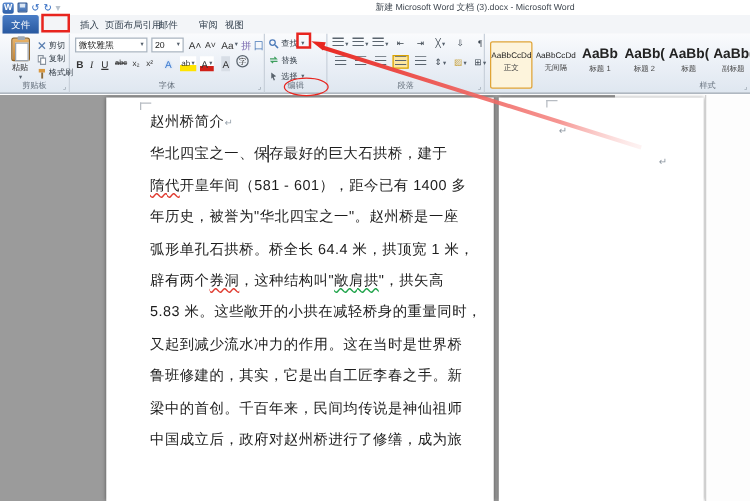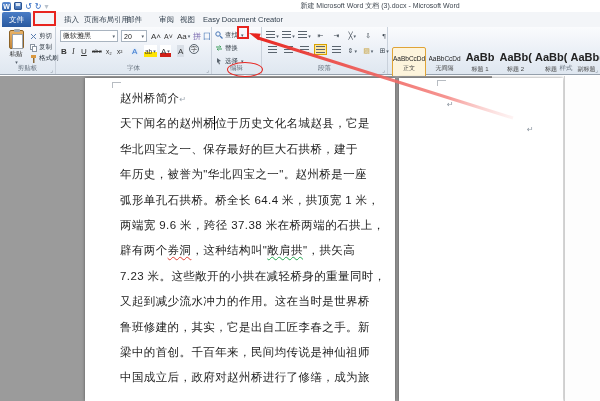--- a/index.html
+++ b/index.html
@@ -44,21 +44,21 @@
 
   
   .edit-row { position:absolute; left:3px; height:12px; display:flex; align-items:center; gap:2px; font-size:6.5px; color:#323c46; white-space:nowrap; }
 
   
   .picon { display:inline-block; width:13px; height:11px; margin-right:1px; position:relative; text-align:center; line-height:11px; font-size:7px; color:#3c4650; }
   .lines4 { display:inline-block; width:9px; height:7px; background:repeating-linear-gradient(#5a646e 0 1px,transparent 1px 3px); }
   .picon.hl { background:#fce6a0; border:1px solid #d9a200; }
 
   
-  .stylecard { position:absolute; top:20px; width:34px; height:38px; text-align:center; border:1px solid transparent; border-radius:2px; }
+  .stylecard { position:absolute; top:6px; width:34px; height:38px; text-align:center; border:1px solid transparent; border-radius:2px; }
   .stylecard.sel { border:1px solid #e0a437; background:#fdf4dc; }
   .sprev { font-size:6.5px; margin-top:7px; color:#222; white-space:nowrap; overflow:hidden; }
   .sprev.big { font-size:11px; font-weight:bold; margin-top:3px; }
   .sname { font-size:6px; color:#444; margin-top:2px; white-space:nowrap; }
 
   
   #docarea { position:absolute; left:0; top:76px; width:492px; height:325px; background:#9b9b9b; }
   #page1 { position:absolute; left:85px; top:2px; width:310px; height:323px; background:#fff; box-shadow:0 0 3px rgba(0,0,0,.45); }
   #page2 { position:absolute; left:399px; top:2px; width:164px; height:323px; background:#fff; box-shadow:0 0 3px rgba(0,0,0,.45); }
   #rightpane { position:absolute; left:564px; top:0; width:36px; height:325px; background:#fdfdfd; border-left:1px solid #cfcfcf; }
@@ -92,21 +92,20 @@
 
 <div id="tabrow">
     <div class="tab file" style="left: 2px;">文件</div>
     <div class="tab active" style="left: 33px; margin-top: 36px;">开始</div>
     <div class="tab" style="left: 57px;">插入</div>
     <div class="tab" style="left: 77px;">页面布局</div>
     <div class="tab" style="left: 107px;">引用</div>
     <div class="tab" style="left: 120px;">邮件</div>
     <div class="tab" style="left: 152px;">审阅</div>
     <div class="tab" style="left: 173px;">视图</div>
-    <div class="tab" style="left: 196px;">Easy Document Creator</div>
   </div>
 
 <div id="ribbon">
 
   <div class="rgroup" style="left:0;width:56px;">
     <div class="paste-big">
       <div class="clipicon"></div>
       <div style="font-size:6.5px;margin-top:1px;">粘贴</div>
       <div class="dd">▾</div>
     </div>
@@ -256,27 +255,26 @@
     <div class="glabel" style="left:auto;right:14px;width:40px;">样式</div>
     <div class="launcher">⌟</div>
   </div>
 </div>
 
 <div id="docarea">
   <div id="page1">
     <div class="corner" style="left:27px;top:4px;"></div>
     <div id="doc-lines">
         <div class="dline">赵州桥简介<span class="pmark">↵</span></div>
-        <div class="dline">天下闻名的赵州桥位于历史文化名城赵县，它是</div>
         <div class="dline">华北四宝之一、保存最好的巨大石拱桥，建于</div>
+        <div class="dline"><span class="wavy-red">隋代</span>开皇年间（581 - 601），距今已有 1400 多</div>
         <div class="dline">年历史，被誉为"华北四宝之一"。赵州桥是一座</div>
         <div class="dline">弧形单孔石拱桥。桥全长 64.4 米，拱顶宽 1 米，</div>
-        <div class="dline">两端宽 9.6 米，跨径 37.38 米在桥两端的石拱上，</div>
         <div class="dline">辟有两个<span class="wavy-red">券洞</span>，这种结构叫"<span class="wavy-green">敞肩拱</span>"，拱矢高</div>
-        <div class="dline">7.23 米。这些敞开的小拱在减轻桥身的重量同时，</div>
+        <div class="dline">5.83 米。这些敞开的小拱在减轻桥身的重量同时，</div>
         <div class="dline">又起到减少流水冲力的作用。这在当时是世界桥</div>
         <div class="dline">鲁班修建的，其实，它是出自工匠李春之手。新</div>
         <div class="dline">梁中的首创。千百年来，民间均传说是神仙祖师</div>
         <div class="dline">中国成立后，政府对赵州桥进行了修缮，成为旅</div>
       </div>
     <div id="caret"></div>
   </div>
   <div id="page2">
     <div class="corner" style="left:38px;top:2px;"></div>
     <div id="page2-marks">

